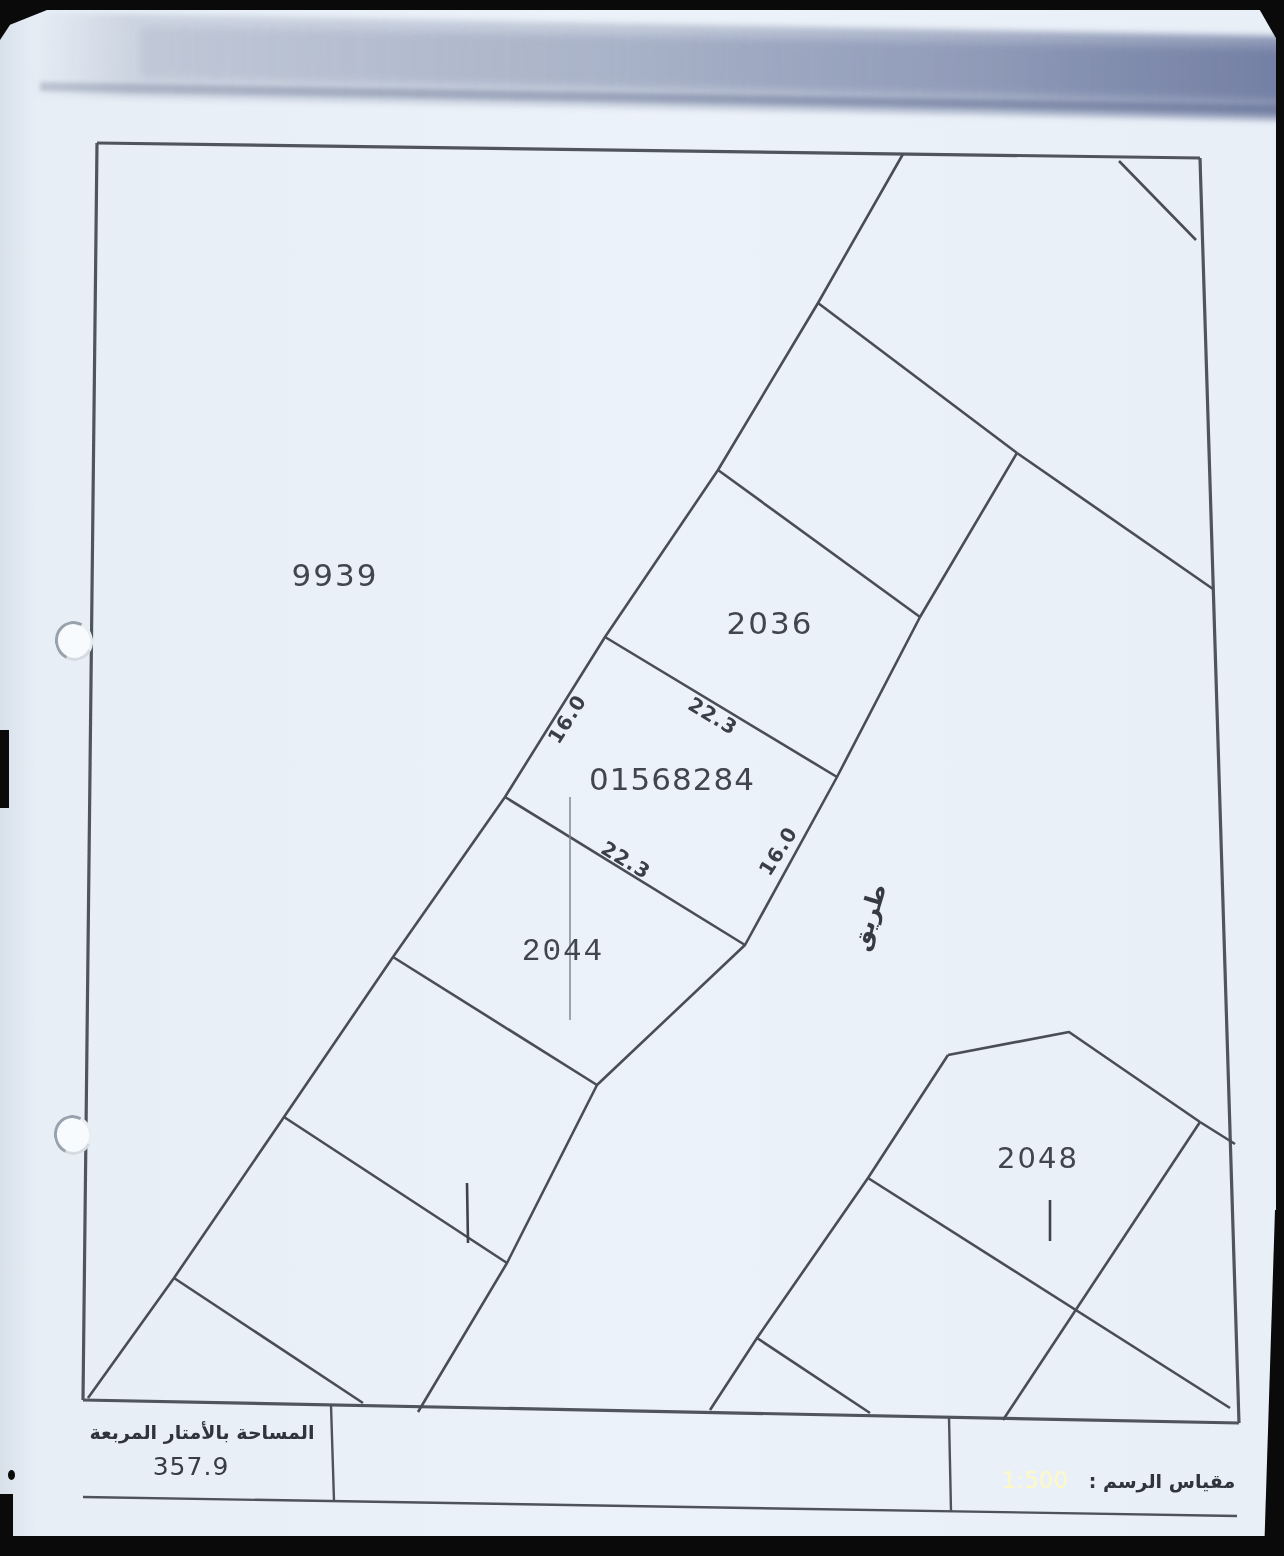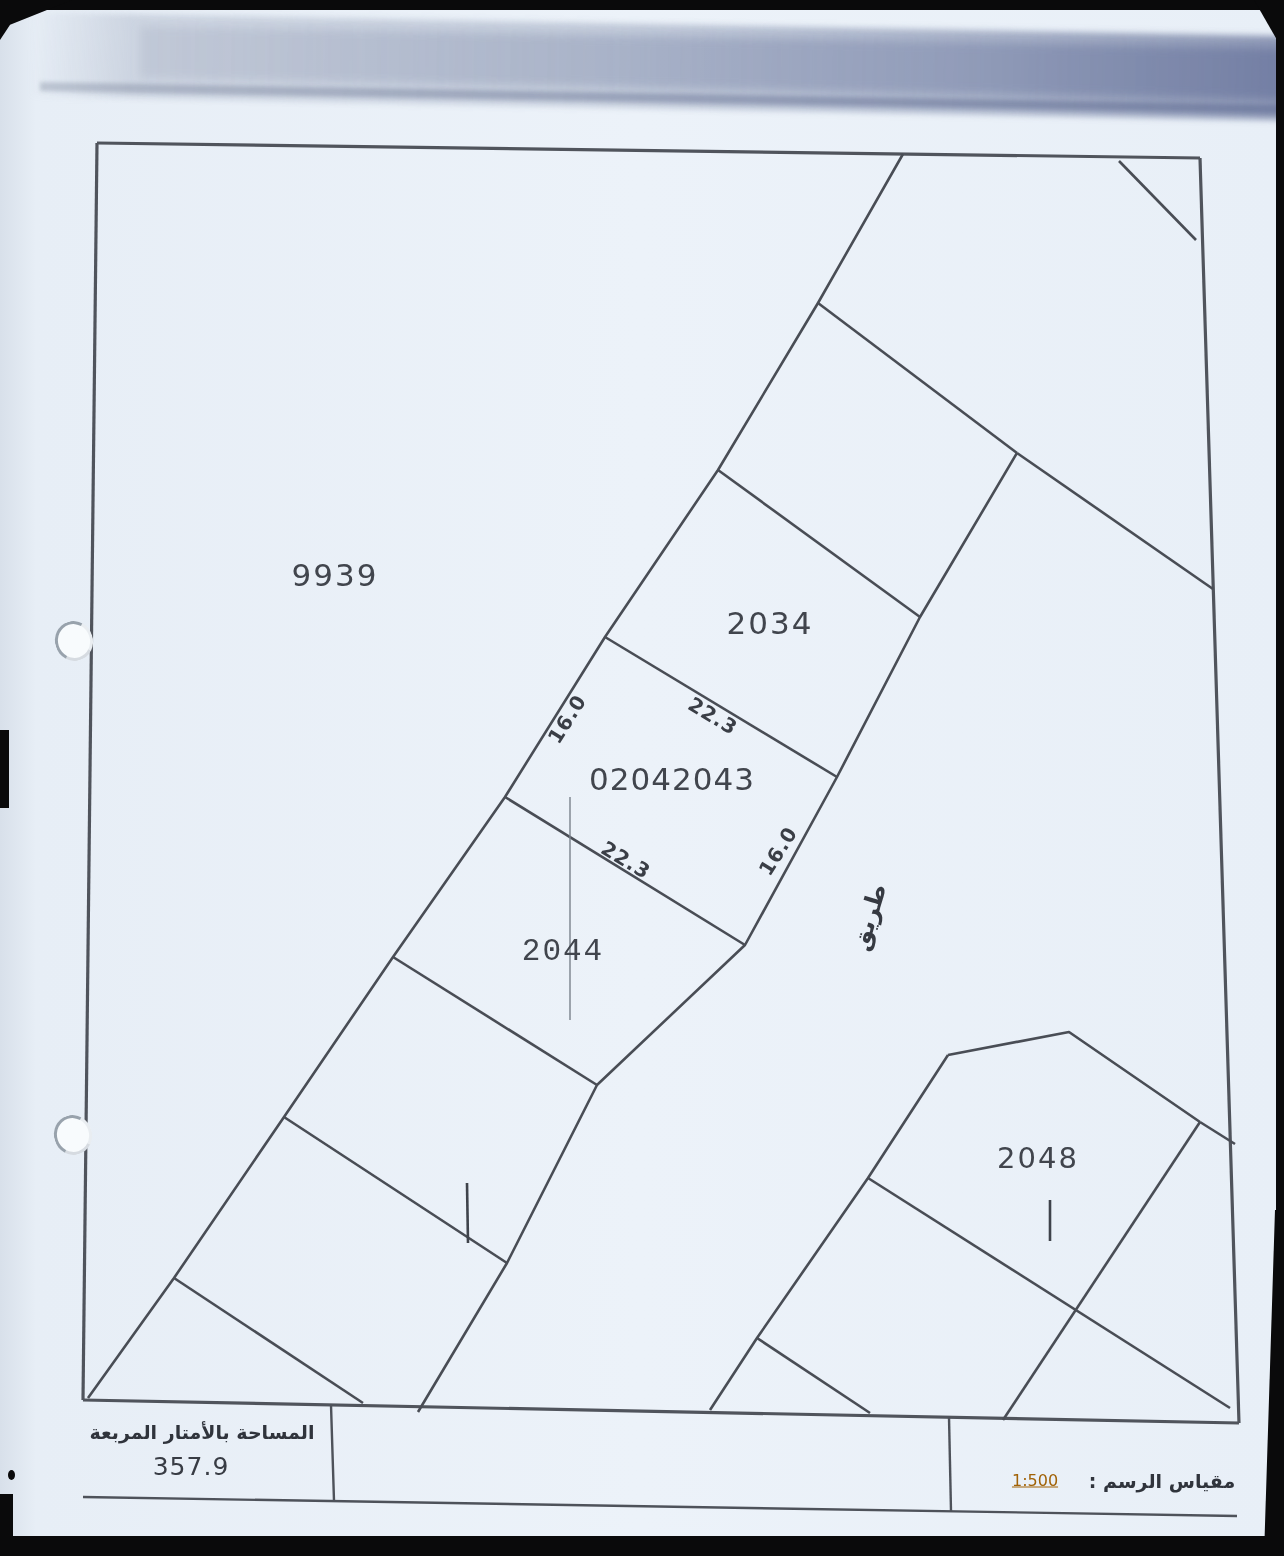--- a/index.html
+++ b/index.html
@@ -35,21 +35,21 @@
   .parcel.big{font-size:31px;letter-spacing:1px;}
   .dim{font-size:20px;font-weight:bold;letter-spacing:1px;color:#3a3e46;}
   .rot-a{transform:translate(-50%,-50%) rotate(-58deg);}
   .rot-b{transform:translate(-50%,-50%) rotate(31deg);}
   .road{font-size:24px;font-weight:bold;transform:translate(-50%,-50%) rotate(-73deg);color:#363a42;}
   .ar{direction:rtl;font-weight:bold;color:#30343c;}
   .t-area-h{font-size:19px;text-align:right;}
   .t-area-v{font-size:25px;font-weight:normal;color:#383c44;letter-spacing:1px;}
   .t-title{font-size:27px;}
   .t-scale-l{font-size:19px;}
-  .t-scale-v{font-size:16px;font-weight:normal;color:#a16207;text-decoration:underline;}
+  .t-scale-v{font-size:23px;font-weight:normal;color:#fef9c3;}
   
   .blk{position:absolute;background:#0a0a0b;}
   .blk-top{left:0;top:0;width:1284px;height:10px;}
   .blk-tl{left:0;top:0;width:72px;height:40px;clip-path:polygon(0 0,100% 0,14% 62%,0 100%);}
   .blk-tr{left:1238px;top:0;width:46px;height:52px;clip-path:polygon(35% 0,100% 0,100% 100%);}
   .blk-right{left:1276px;top:0;width:8px;height:1556px;}
   .blk-right2{left:1264px;top:1210px;width:20px;height:346px;clip-path:polygon(55% 0,100% 0,100% 100%,0 100%);}
   .blk-bottom{left:0;top:1536px;width:1284px;height:20px;}
   .blk-bl{left:0;top:1494px;width:13px;height:62px;}
   .blk-left{left:0;top:730px;width:9px;height:78px;}
@@ -104,22 +104,22 @@
       <line x1="83" y1="1497" x2="1237" y2="1516"></line>
       <line x1="331" y1="1405" x2="334" y2="1501"></line>
       <line x1="949" y1="1417" x2="951" y2="1511"></line>
     </g>
   </svg>
 
   <div class="punch p1"></div>
   <div class="punch p2"></div>
 
   <div class="lbl parcel" style="left:335px;top:575px;">9939</div>
-  <div class="lbl parcel" style="left:770px;top:623px;">2034</div>
-  <div class="lbl parcel big" style="left:672px;top:779px;">02042043</div>
+  <div class="lbl parcel" style="left:770px;top:623px;">2036</div>
+  <div class="lbl parcel big" style="left:672px;top:779px;">01568284</div>
   <div class="lbl parcel" style="left:563px;top:951px;font-family:Liberation Mono, monospace;">2044</div>
   <div class="lbl parcel" style="left:1038px;top:1158px;font-size:29px;">2048</div>
 
   <div class="lbl dim rot-a" style="left:567px;top:719px;">16.0</div>
   <div class="lbl dim rot-b" style="left:713px;top:716px;">22.3</div>
   <div class="lbl dim rot-b" style="left:626px;top:860px;">22.3</div>
   <div class="lbl dim rot-a" style="left:778px;top:851px;">16.0</div>
 
   <div class="lbl road" style="left:869px;top:917px;">طريق</div>
 

